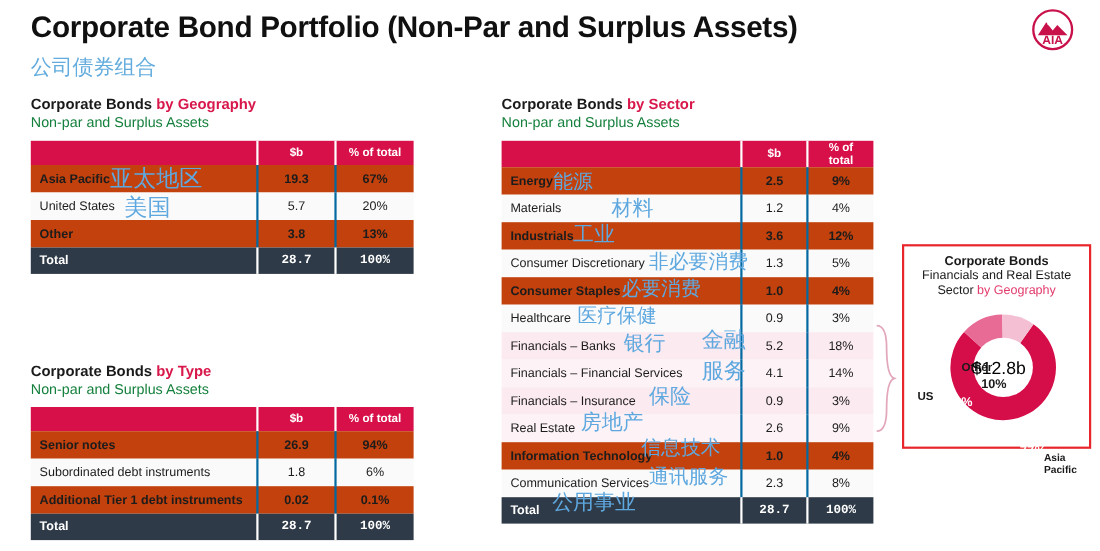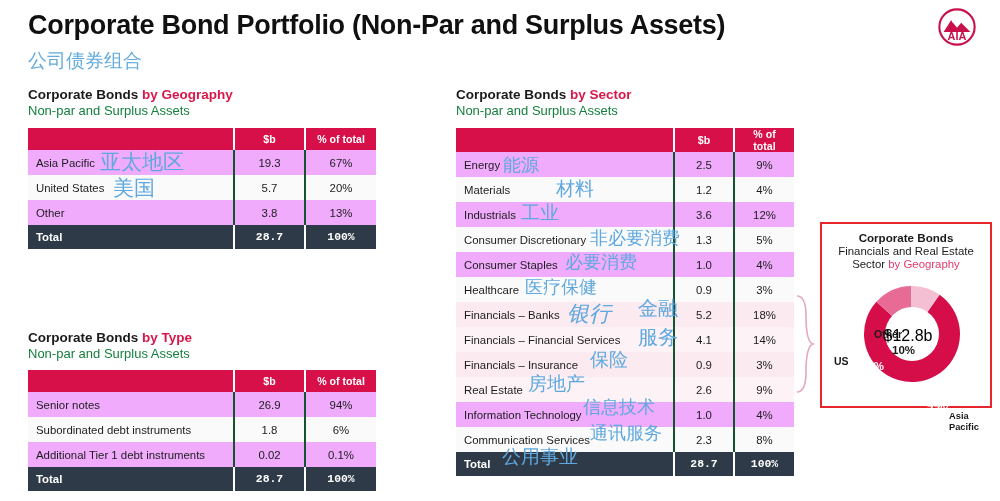--- a/index.html
+++ b/index.html
@@ -36,22 +36,22 @@
     vertical-align: middle; border: none;
   }
   table.dt thead th {
     background: #D8104A; color: #ffffff; font-weight: bold;
     font-size: 10.6px; text-align: center; height: 22px;
     border-left: 2px solid #ffffff;
   }
   table.dt thead th.lbl { border-left: none; }
   table.dt tbody td { height: 25px; }
   table.dt tbody td.lbl { text-align: left; }
-  table.dt tbody td.num { text-align: center; border-left: 2px solid #14532d; }
-  table.dt tbody tr.odd  td { background: #f0abfc; }
+  table.dt tbody td.num { text-align: center; border-left: 2px solid #0369a1; }
+  table.dt tbody tr.odd  td { background: #c2410c; font-weight: bold; }
   table.dt tbody tr.even td { background: #FAFAFA; }
   table.dt tbody tr.hl-odd  td { background: #FBEAEF; }
   table.dt tbody tr.hl-even td { background: #FDF3F6; }
   table.dt tbody tr.total td {
     background: #2E3A47; color: #ffffff; font-weight: bold; height: 24px;
   }
   table.dt tbody tr.total td.num { border-left: 2px solid #ffffff; font-family: Liberation Mono, monospace; }
   td.indent { padding-left: 26px; }
 
   
@@ -281,21 +281,21 @@
         </tr>
       </tbody>
   </table>
 
   <div class="cn" style="left:503px; top:153px; font-size:18px;">能源</div>
   <div class="cn" style="left:556px; top:176px; font-size:19px;">材料</div>
   <div class="cn" style="left:521px; top:200px; font-size:19px;">工业</div>
   <div class="cn" style="left:590px; top:226px; font-size:18px;">非必要消费</div>
   <div class="cn" style="left:565px; top:250px; font-size:18px;">必要消费</div>
   <div class="cn" style="left:525px; top:275px; font-size:18px;">医疗保健</div>
-  <div class="cn" style="left:567px; top:299px; font-size:22px;font-style:italic;">银行</div>
+  <div class="cn" style="left:567px; top:299px; font-size:19px;">银行</div>
   <div class="cn" style="left:590px; top:347px; font-size:19px;">保险</div>
   <div class="cn" style="left:528px; top:371px; font-size:19px;">房地产</div>
   <div class="cn" style="left:583px; top:395px; font-size:18px;">信息技术</div>
   <div class="cn" style="left:590px; top:421px; font-size:18px;">通讯服务</div>
   <div class="cn" style="left:502px; top:444px; font-size:19px;">公用事业</div>
   <div class="cn" style="left:638px; top:295px; font-size:20px;">金融</div>
   <div class="cn" style="left:638px; top:324px; font-size:20px;">服务</div>
 
   <div class="brace">
     <svg width="20" height="100" viewBox="0 0 20 100">

